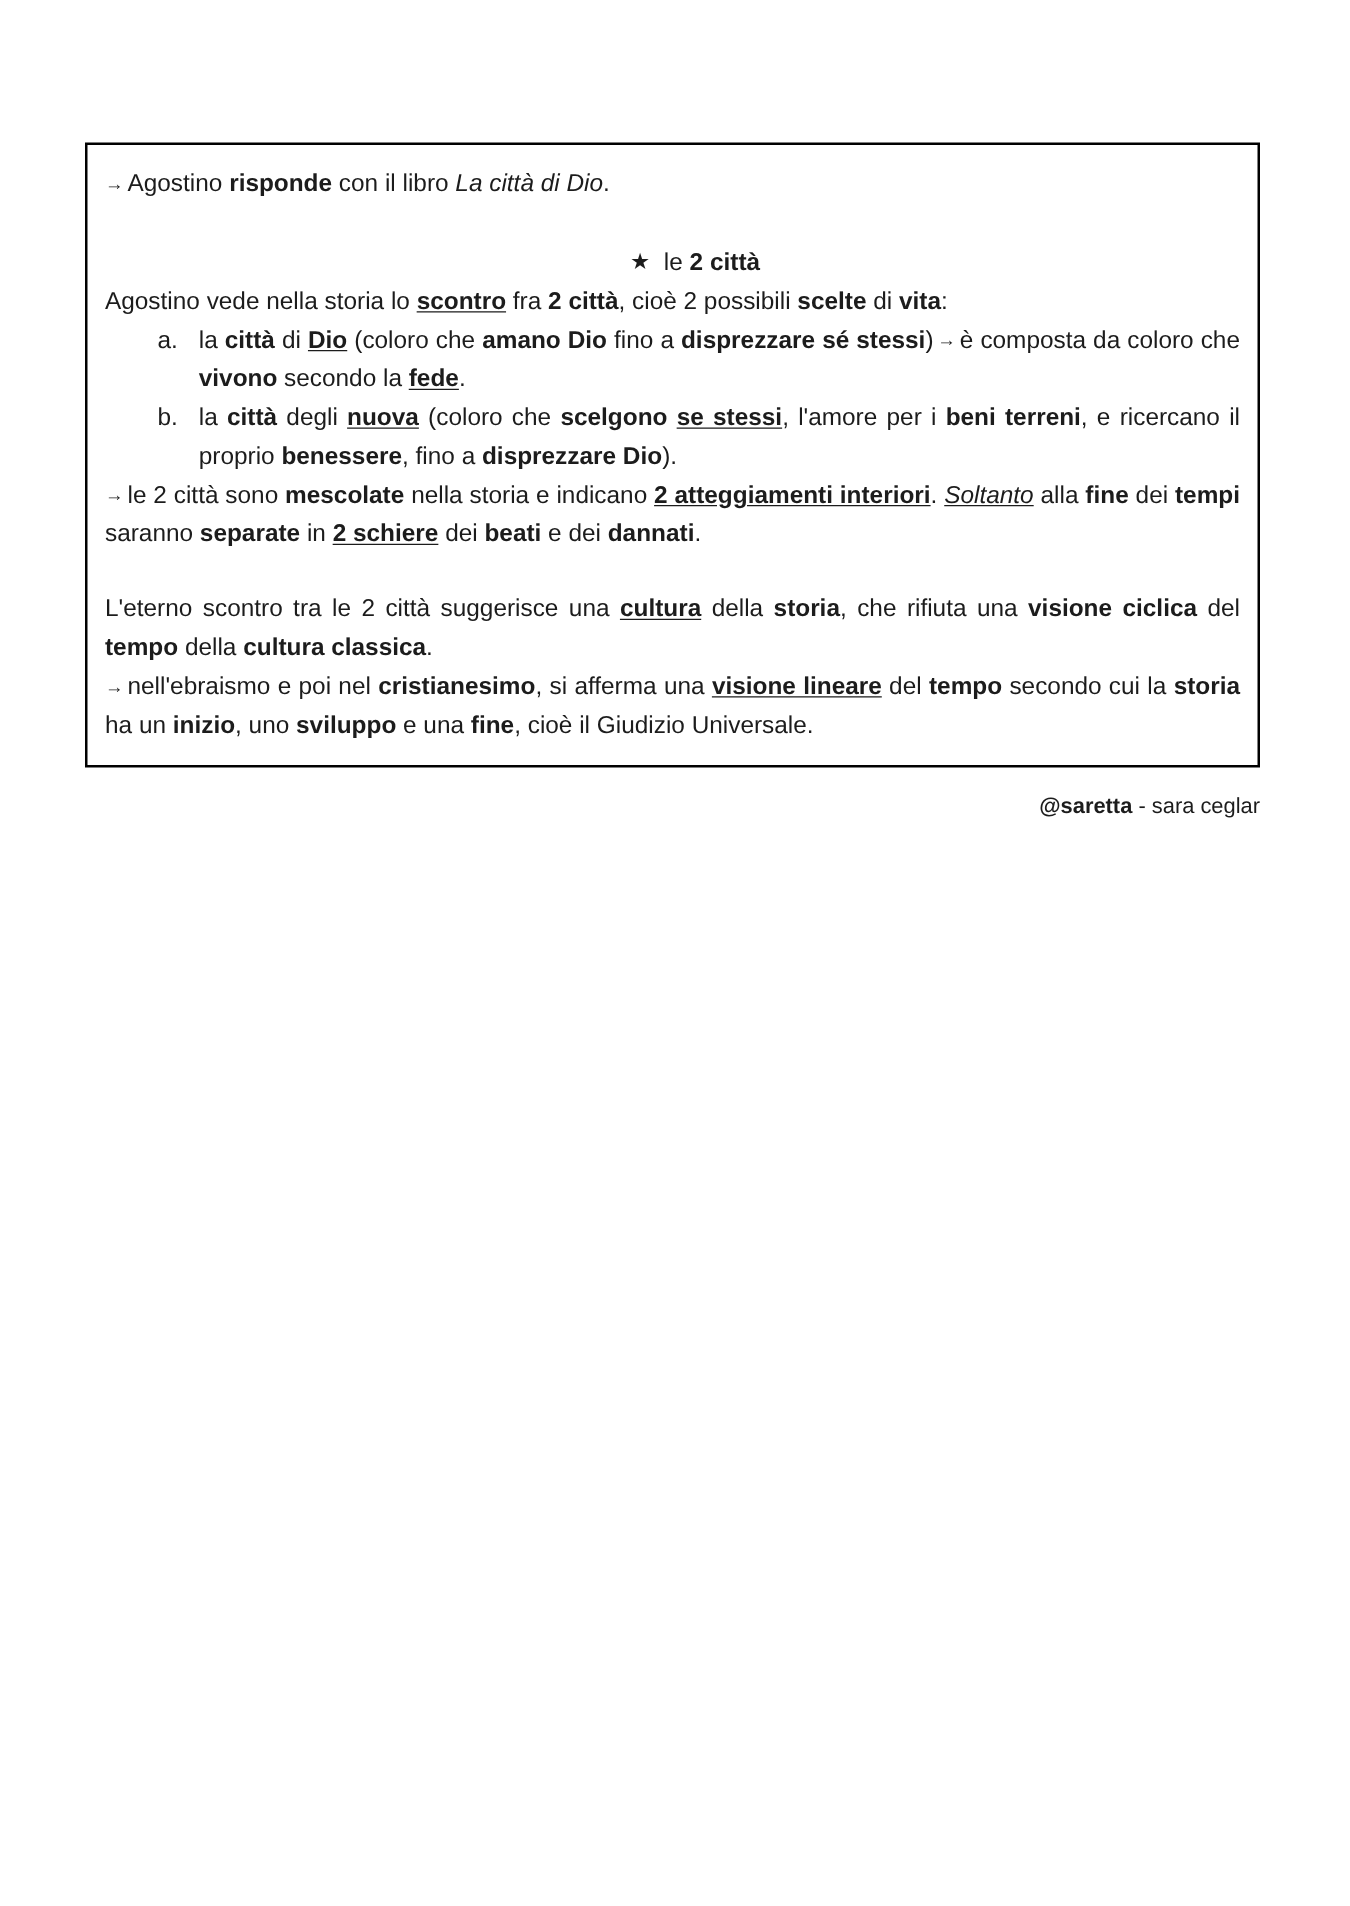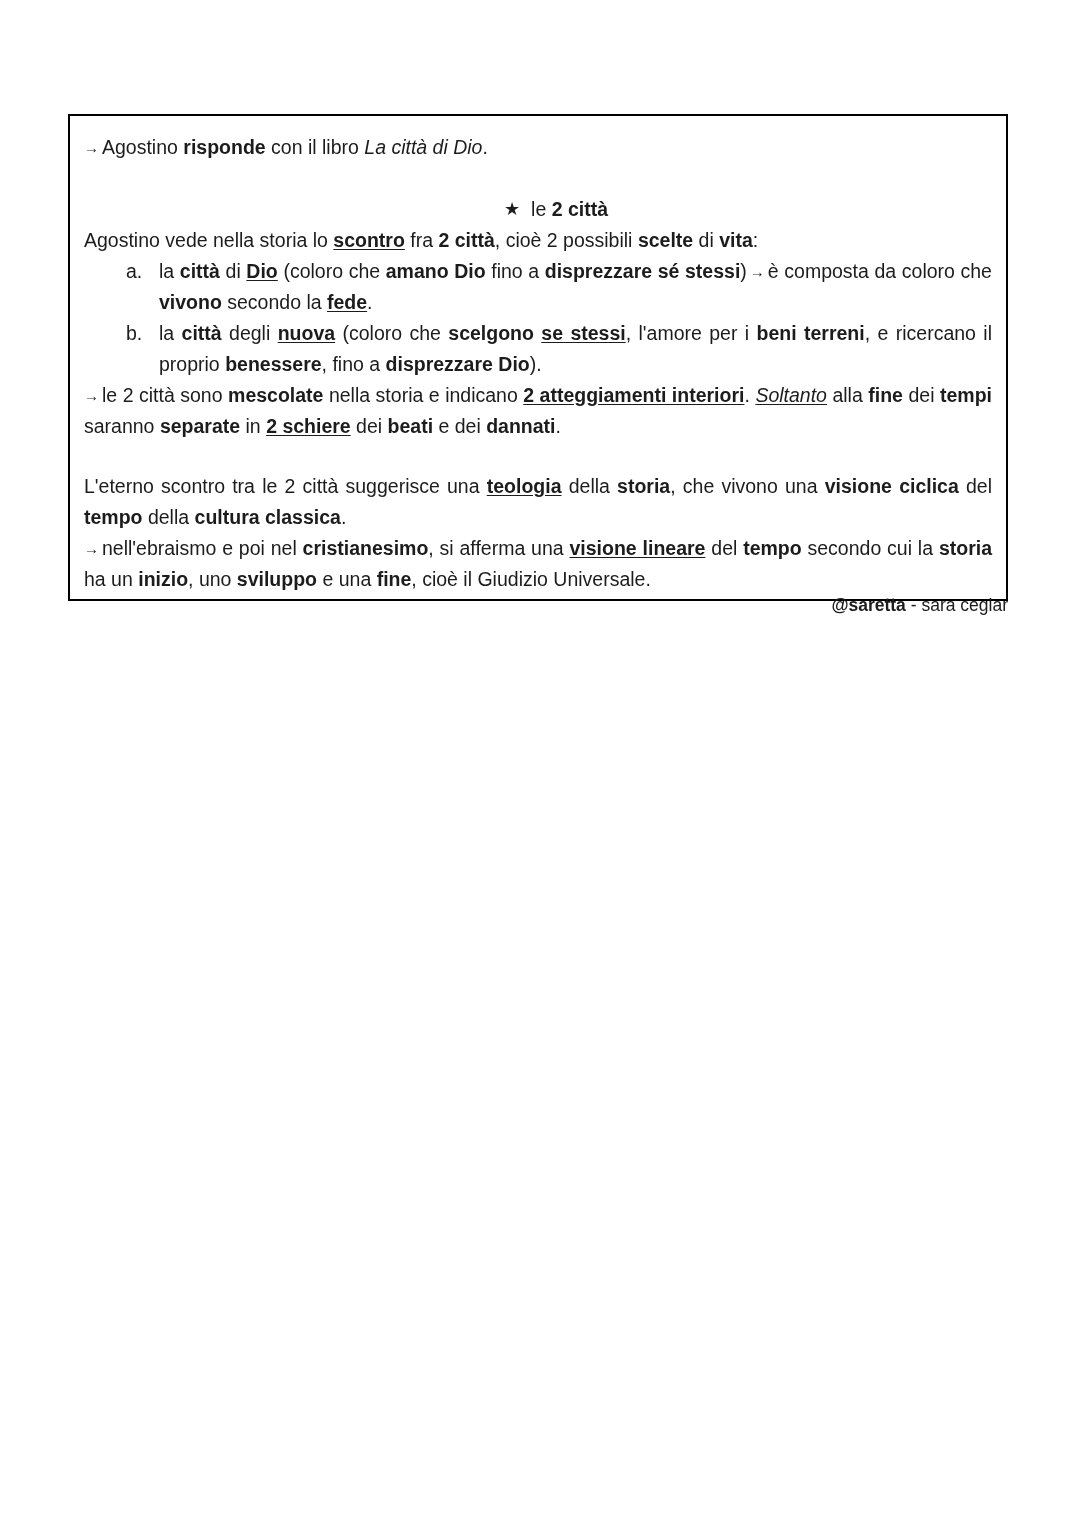--- a/index.html
+++ b/index.html
@@ -25,21 +25,21 @@
 
   
   .note-box {
     position: absolute;
     left: 68px;
     top: 114px;
     width: 940px;
     box-sizing: border-box;
     border: 2px solid #000000;
     background: #ffffff;
-    padding: 16px 14px 4px 14px;
+    padding: 16px 14px 16px 14px;
   }
 
   .note-body {
     font-size: 19.5px;
     line-height: 31px;
     text-align: justify;
     color: #1c1c1c;
   }
 
   
@@ -104,21 +104,21 @@
 
   b, .b { font-weight: bold; }
   .u  { text-decoration: underline; text-underline-offset: 2px; font-style: italic; }
   .bu { font-weight: bold; text-decoration: underline; text-underline-offset: 2px; }
   .i  { font-style: italic; }
 
   
   .signature {
     position: absolute;
     left: 68px;
-    top: 593px;
+    top: 632px;
     width: 940px;
     text-align: right;
     font-size: 17.5px;
     line-height: 24px;
     color: #1c1c1c;
   }
   .sig-handle { font-weight: bold; }
   .sig-name { font-weight: normal; }
 </style>
 </head>
@@ -143,21 +143,21 @@
 
         <li class="alpha-item"><span class="alpha-marker">b.</span><span>la </span><b>città</b><span> degli </span><span class="bu">nuova</span><span> (coloro che </span><b>scelgono</b><span> </span><span class="bu">se stessi</span><span>, l'amore per i </span><b>beni terreni</b><span>, e ricercano il proprio </span><b>benessere</b><span>, fino a </span><b>disprezzare Dio</b><span>).</span></li>
 
       </ul>
 
       <p class="p"><span class="arrow">→</span><span>le 2 città sono </span><b>mescolate</b><span> nella storia e indicano </span><span class="bu">2 atteggiamenti interiori</span><span>. </span><span class="u">Soltanto</span><span> alla </span><b>fine</b><span> dei </span><b>tempi</b><span> saranno </span><b>separate</b><span> in </span><span class="bu">2 schiere</span><span> dei </span><b>beati</b><span> e dei </span><b>dannati</b><span>.</span></p>
 
       <div class="spacer-sm"></div>
 
 
-      <p class="p"><span>L'eterno scontro tra le 2 città suggerisce una </span><span class="bu">teologia</span><span> della </span><b>storia</b><span>, che vivono una </span><b>visione ciclica</b><span> del </span><b>tempo</b><span> della </span><b>cultura classica</b><span>.</span></p>
+      <p class="p"><span>L'eterno scontro tra le 2 città suggerisce una </span><span class="bu">cultura</span><span> della </span><b>storia</b><span>, che rifiuta una </span><b>visione ciclica</b><span> del </span><b>tempo</b><span> della </span><b>cultura classica</b><span>.</span></p>
 
       <p class="p"><span class="arrow">→</span><span>nell'ebraismo e poi nel </span><b>cristianesimo</b><span>, si afferma una </span><span class="bu">visione lineare</span><span> del </span><b>tempo</b><span> secondo cui la </span><b>storia</b><span> ha un </span><b>inizio</b><span>, uno </span><b>sviluppo</b><span> e una </span><b>fine</b><span>, cioè il Giudizio Universale.</span></p>
 
     </div>
   </div>
 
   <div class="signature"><span class="sig-handle">@saretta</span><span class="sig-name"> - </span><span class="sig-name">sara ceglar</span></div>
 
 </div>
 

